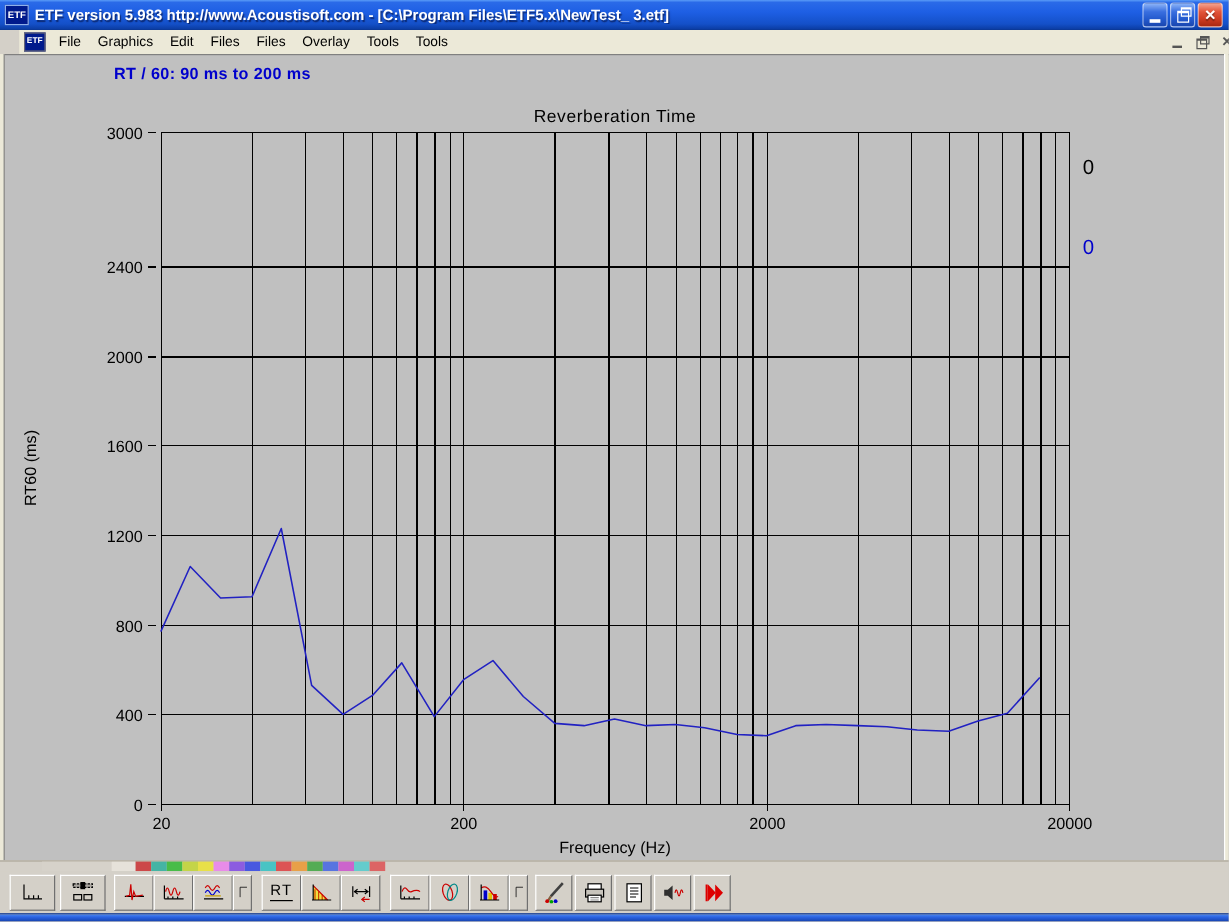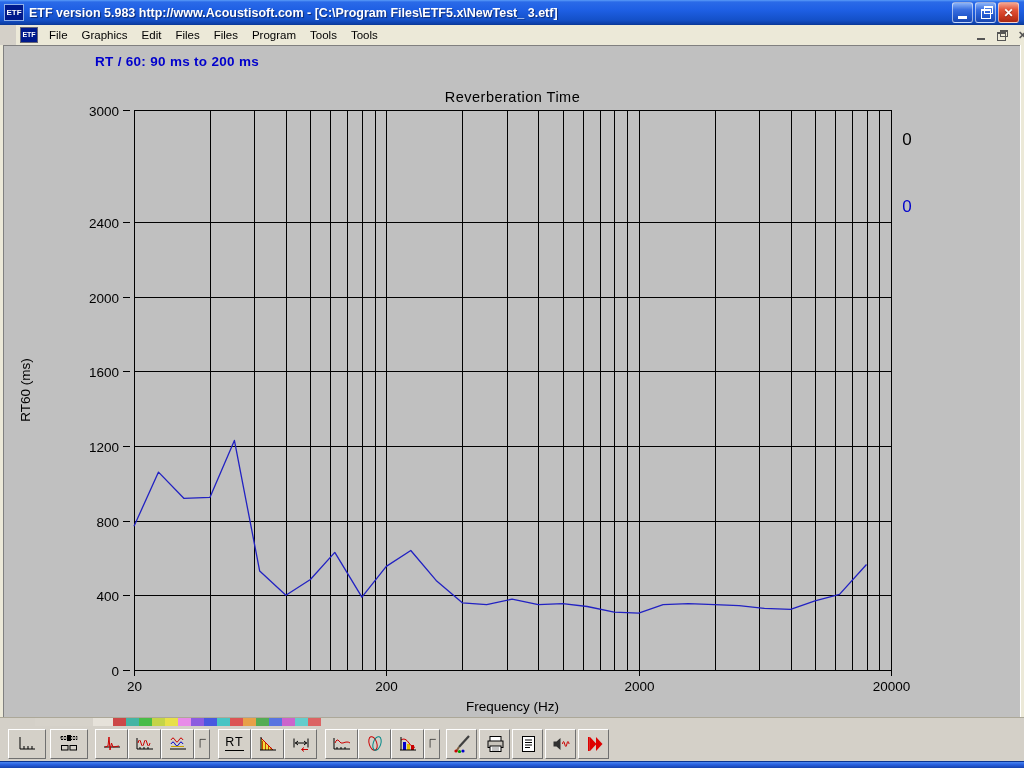--- a/index.html
+++ b/index.html
@@ -111,21 +111,21 @@
 </div>
 
 <div class="menubar">
   <span class="mdi-icon">ETF</span>
   <div class="menu-items" id="menu-items">
       <span class="menu-item">File</span>
       <span class="menu-item">Graphics</span>
       <span class="menu-item">Edit</span>
       <span class="menu-item">Files</span>
       <span class="menu-item">Files</span>
-      <span class="menu-item">Program</span>
+      <span class="menu-item">Overlay</span>
       <span class="menu-item">Tools</span>
       <span class="menu-item">Tools</span>
     </div>
   <div class="mdi-btns">
     <div class="mdi-btn">
         <span class="m-min"></span>
       </div>
     <div class="mdi-btn">
         <span class="m-restore"></span>
       </div>

